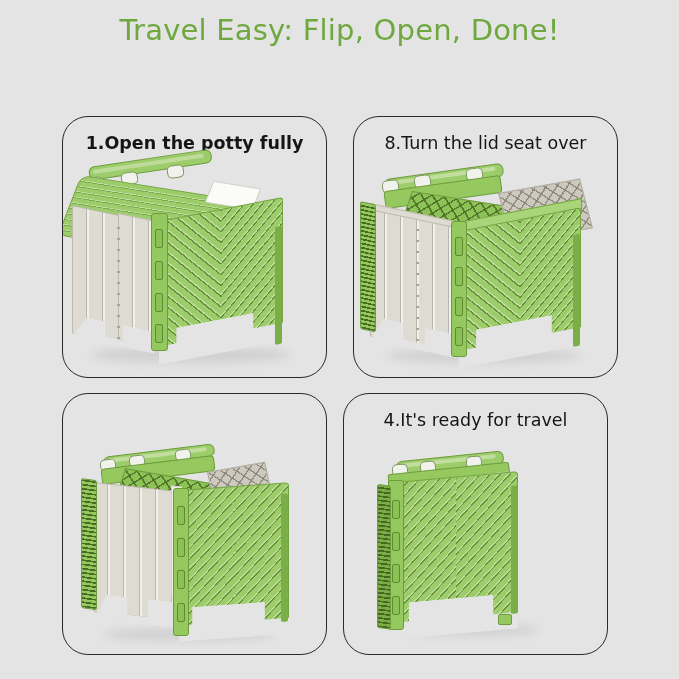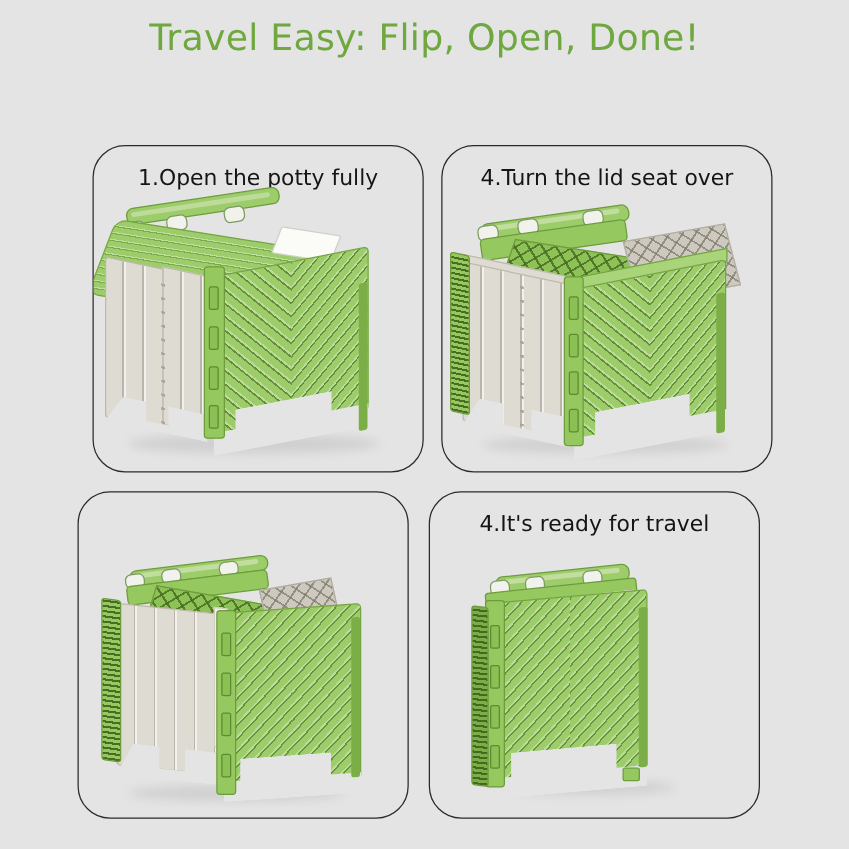--- a/index.html
+++ b/index.html
@@ -31,21 +31,21 @@
   }
   .card{
     position:absolute;
     width:265px;height:262px;
     border:1.6px solid #2a2a2a;
     border-radius:26px;
     background:#e4e4e4;
     box-sizing:border-box;
     overflow:hidden;
   }
-  .card.c1{left:12px;top:0;}
+  .card.c1{left:0;top:0;font-weight:bold;}
   .card.c2{left:291px;top:0;}
   .card.c3{left:0;top:277px;}
   .card.c4{left:281px;top:277px;}
 
   .card-label{
     position:absolute;left:0;top:16px;width:100%;
     text-align:center;
     color:#151515;
     font-size:17.5px;
     font-family:"DejaVu Sans", sans-serif;
@@ -184,21 +184,21 @@
         <div class="slot" style="left:92px;top:68px;"></div>
         <div class="slot" style="left:92px;top:100px;"></div>
         <div class="slot" style="left:92px;top:132px;"></div>
         <div class="slot" style="left:92px;top:163px;"></div>
 
         <div class="g-dark" style="position:absolute;left:212px;top:66px;width:7px;height:118px;border-radius:2px;transform:skewY(-11deg);transform-origin:left top;"></div>
       </div>
     </div>
 
     <div class="card c2">
-      <div class="card-label">4.Turn the lid seat over</div>
+      <div class="card-label">8.Turn the lid seat over</div>
       <div class="stage">
 
         <div class="shadow-soft" style="left:32px;top:188px;width:196px;height:14px;"></div>
 
         <div style="position:absolute;left:30px;top:10px;width:118px;height:12px;background:#9ccd6a;border:1px solid #6d9c3c;border-radius:6px;transform:rotate(-8deg);"></div>
         <div style="position:absolute;left:34px;top:13px;width:108px;height:4px;background:#c2de9f;border-radius:3px;transform:rotate(-8deg);"></div>
         <div style="position:absolute;left:28px;top:19px;width:15px;height:11px;background:#f2f2ec;border:1px solid #7e9a63;border-radius:5px;transform:rotate(-8deg);"></div>
         <div style="position:absolute;left:60px;top:14px;width:15px;height:11px;background:#f2f2ec;border:1px solid #7e9a63;border-radius:5px;transform:rotate(-8deg);"></div>
         <div style="position:absolute;left:112px;top:7px;width:15px;height:11px;background:#f2f2ec;border:1px solid #7e9a63;border-radius:5px;transform:rotate(-8deg);"></div>
 

